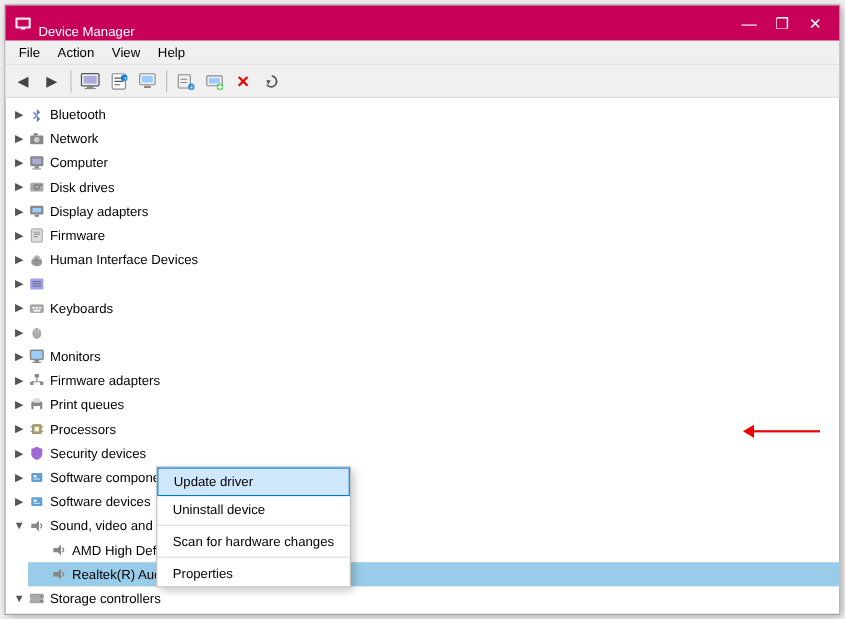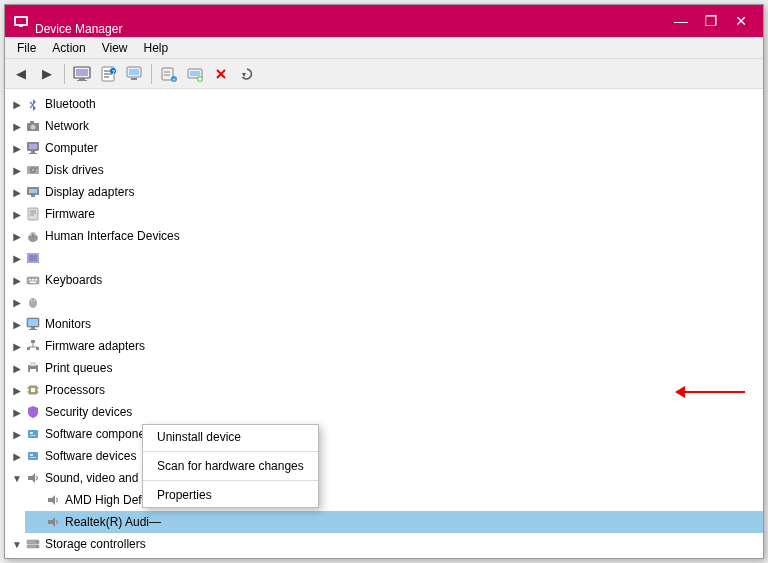--- a/index.html
+++ b/index.html
@@ -570,20 +570,21 @@
 
       <div class="tree-item indent-1">
         
         
         
       </div>
 
     </div>
 
     <div class="context-menu">
+      <div class="ctx-item active">Update driver</div>
       <div class="ctx-item">Uninstall device</div>
       <div class="ctx-separator"></div>
       <div class="ctx-item">Scan for hardware changes</div>
       <div class="ctx-separator"></div>
       <div class="ctx-item bold">Properties</div>
     </div>
 
   </div>
 </div>
 

